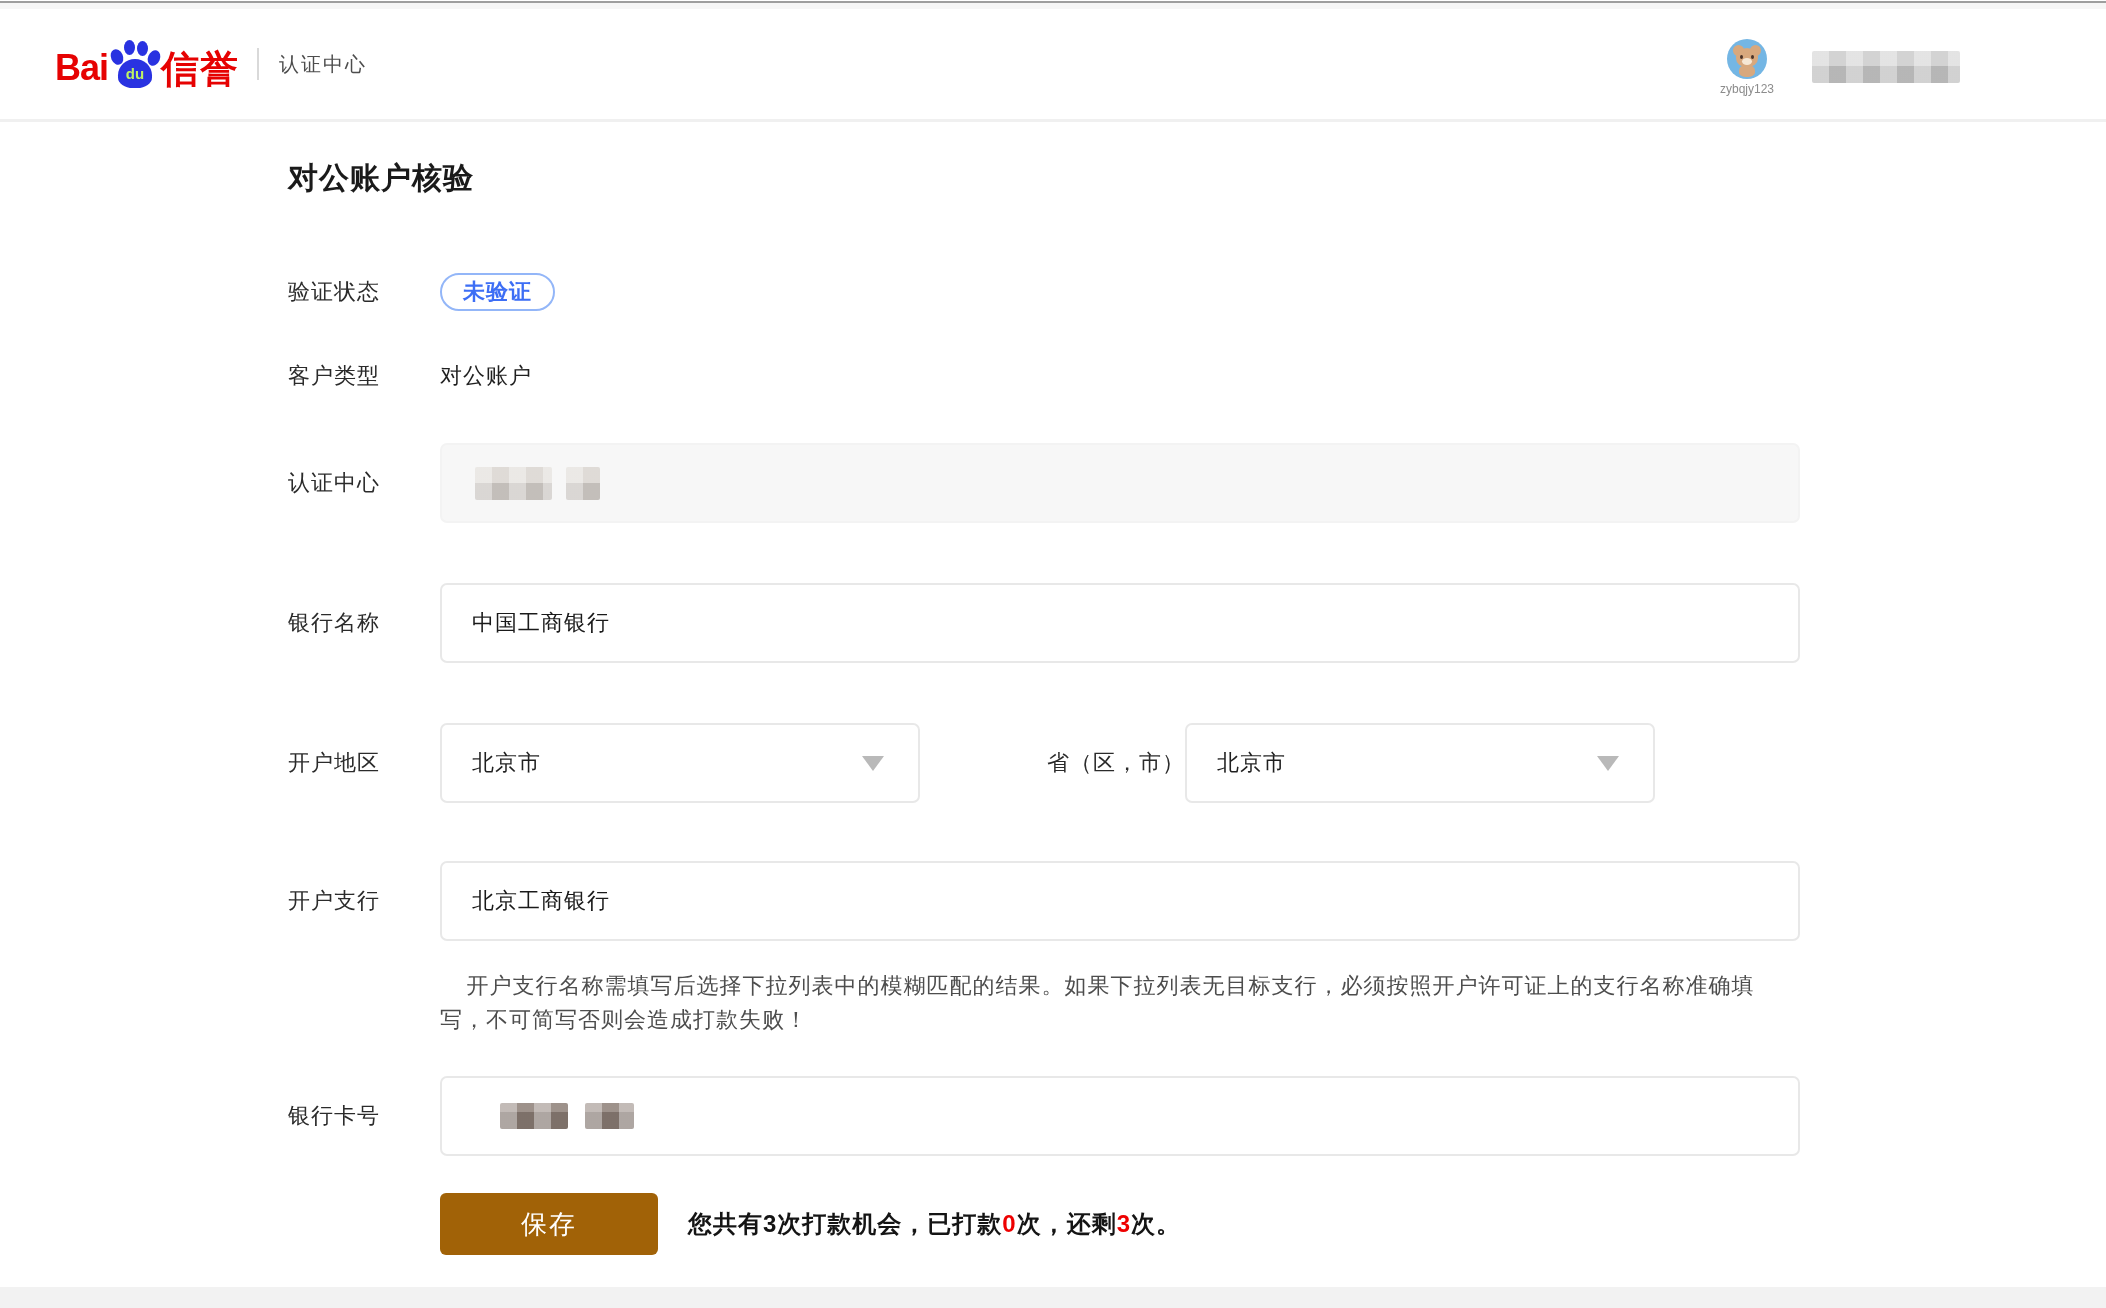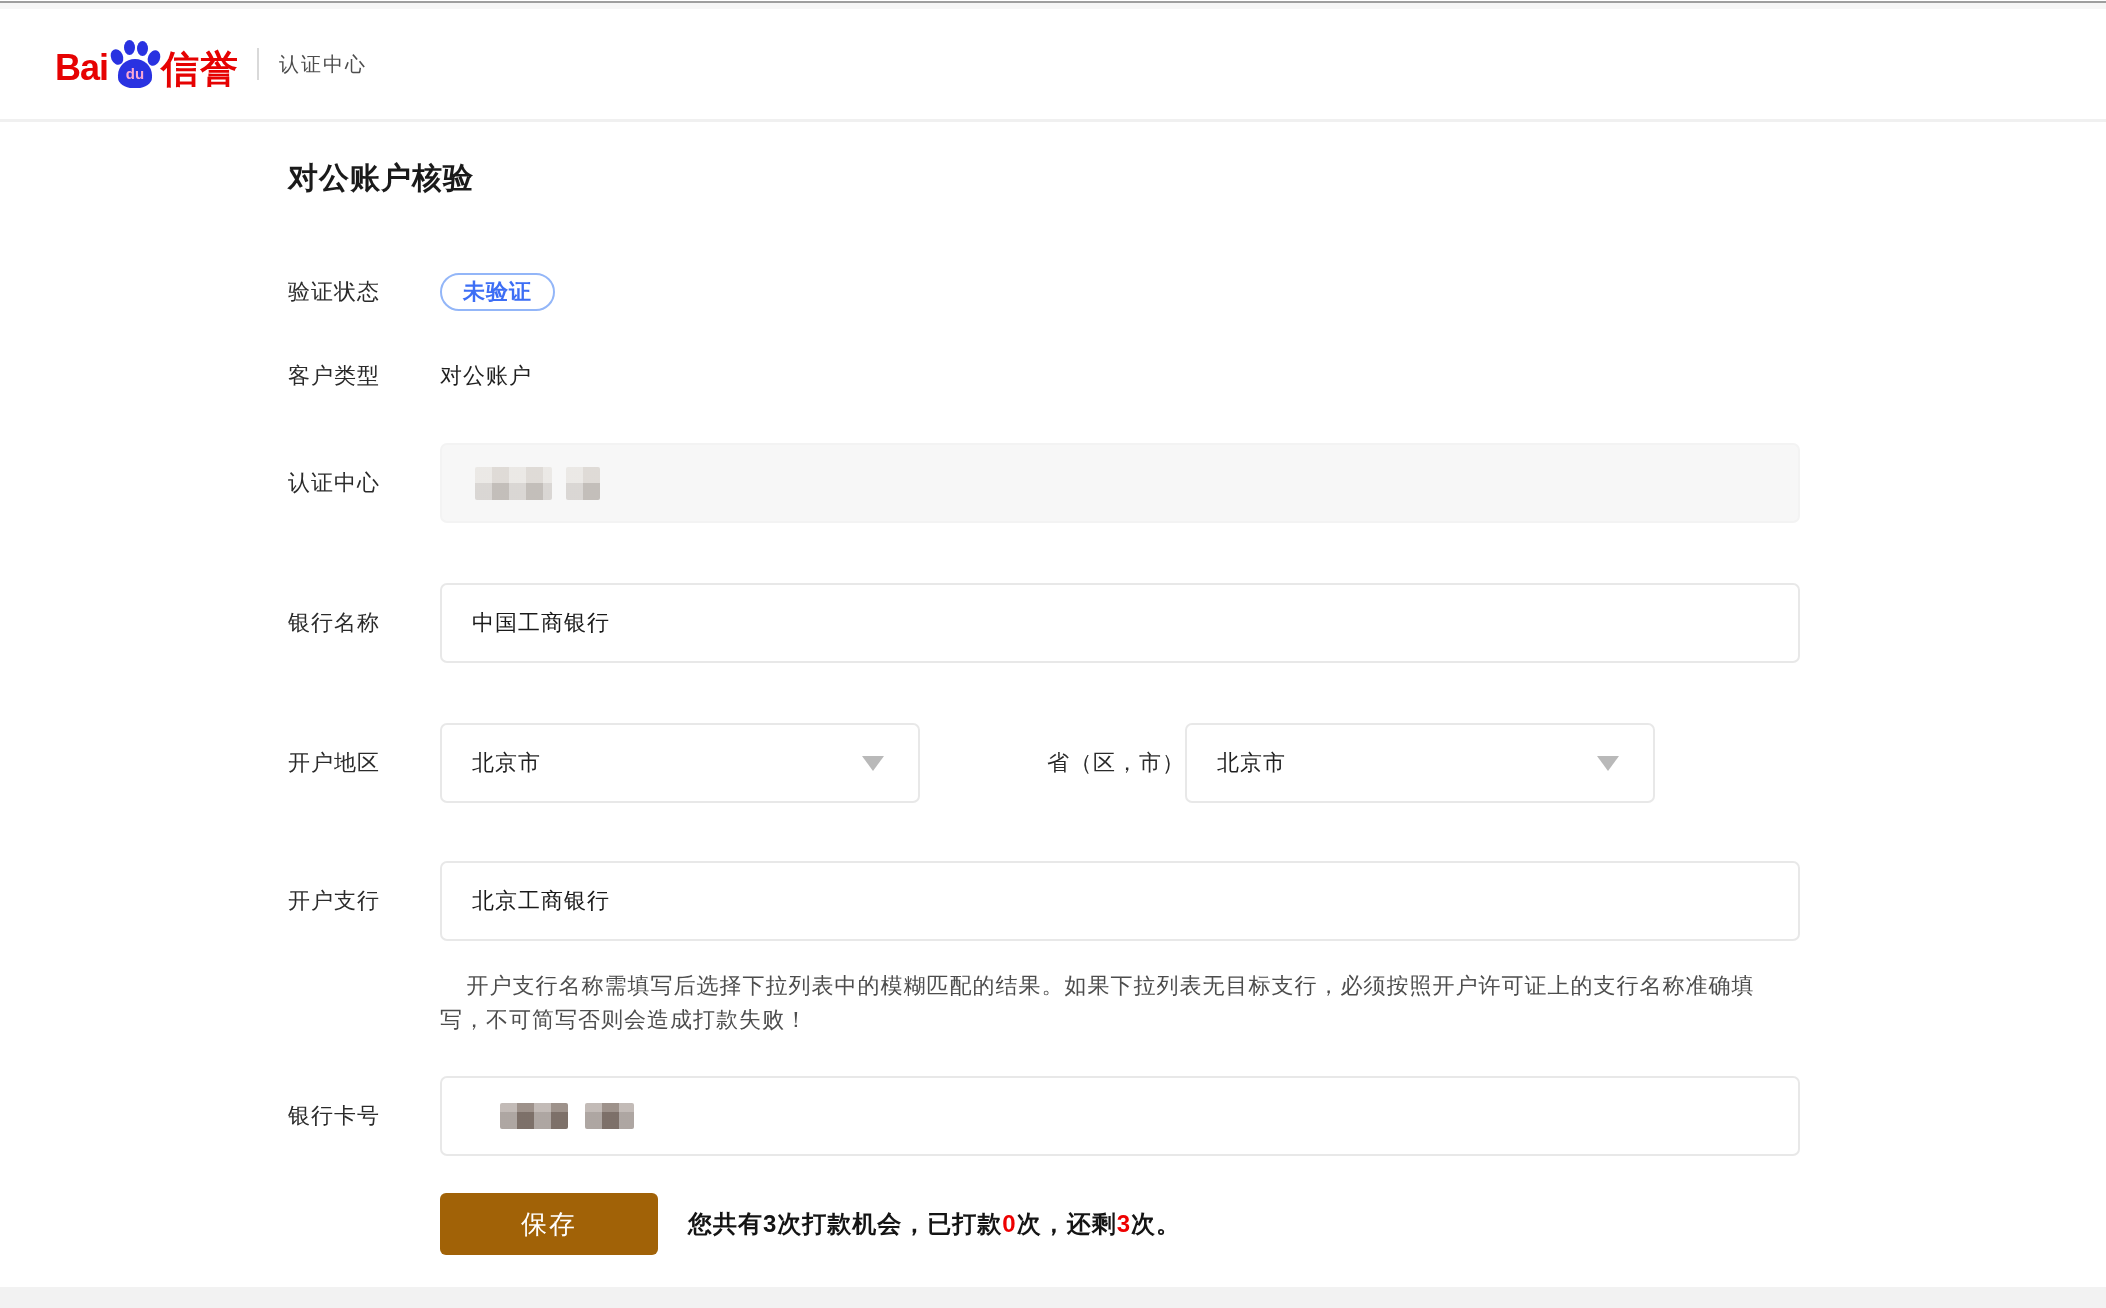--- a/index.html
+++ b/index.html
@@ -23,21 +23,21 @@
   .logo-bai { color:#e60202; font-size:36px; font-weight:800; letter-spacing:-1px; line-height:1; padding-bottom:2px; }
   .paw { position:relative; width:50px; height:48px; margin:0 1px 0 2px; }
   .toe { position:absolute; background:#2932e1; border-radius:50%; }
   .toe1 { width:12px; height:16px; left:1px;  top:9px;  transform:rotate(-24deg); }
   .toe2 { width:11px; height:15px; left:14px; top:0; }
   .toe3 { width:11px; height:15px; left:27px; top:1px; }
   .toe4 { width:12px; height:16px; right:0;  top:10px; transform:rotate(22deg); }
   .pad  { position:absolute; left:8px; bottom:0; width:34px; height:29px; background:#2932e1;
           border-radius:55% 55% 48% 48% / 62% 62% 40% 40%;
           display:flex; align-items:center; justify-content:center; }
-  .pad span { color:#f9a8d4; font-size:15px; font-weight:700; }
+  .pad span { color:#bef264; font-size:15px; font-weight:700; }
   .logo-brand { color:#e60202; font-size:38px; font-weight:800; line-height:1; letter-spacing:1px; }
   .header-divider { width:2px; height:32px; background:#d9d9d9; margin:0 20px 0 18px; }
   .header-title { font-size:20px; color:#4d4d4d; letter-spacing:2px; }
 
   .user-area { position:absolute; right:146px; top:30px; display:flex; align-items:flex-start; }
   .avatar-wrap { display:flex; flex-direction:column; align-items:center; cursor:pointer; }
   .avatar { width:40px; height:40px; border-radius:50%; background:#74b6e4; position:relative; overflow:hidden; }
   .bear-ear { position:absolute; width:11px; height:11px; background:#d8a87d; border-radius:50%; top:6px; }
   .bear-ear.l { left:6px; } .bear-ear.r { right:6px; }
   .bear-head { position:absolute; left:9px; top:9px; width:22px; height:19px; background:#d8a87d; border-radius:50% 50% 46% 46%; }
@@ -137,20 +137,36 @@
         <i class="toe toe4"></i>
       <span class="pad">
           <span>du</span>
         </span>
     </span>
     <span class="logo-brand">信誉</span>
   </div>
   <div class="header-divider"></div>
   <div class="header-title">认证中心</div>
 
+  <div class="user-area">
+    <div class="avatar-wrap">
+      <div class="avatar">
+        <i class="bear-ear l"></i>
+          <i class="bear-ear r"></i>
+        <div class="bear-body"></div>
+        <div class="bear-head">
+          <i class="bear-eye l"></i>
+            <i class="bear-eye r"></i>
+          <i class="bear-muzzle"></i>
+        </div>
+      </div>
+      <div class="avatar-name">zybqjy123</div>
+    </div>
+    <span class="mosaic mosaic-header"></span>
+  </div>
 </div>
 
 <h1 class="page-title">对公账户核验</h1>
 
 <div class="row row-status">
   <div class="flabel">验证状态</div>
   <span class="badge">未验证</span>
 </div>
 
 <div class="row row-type">

